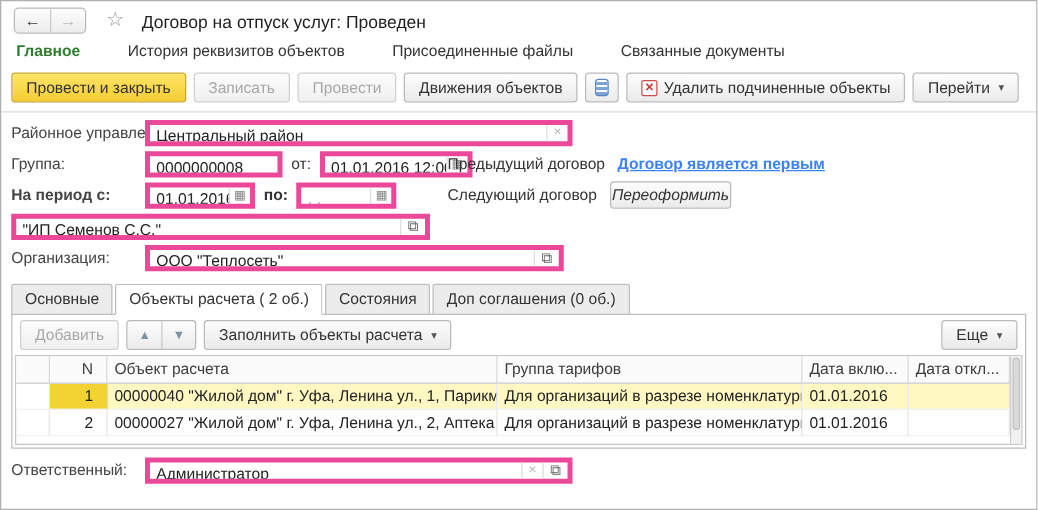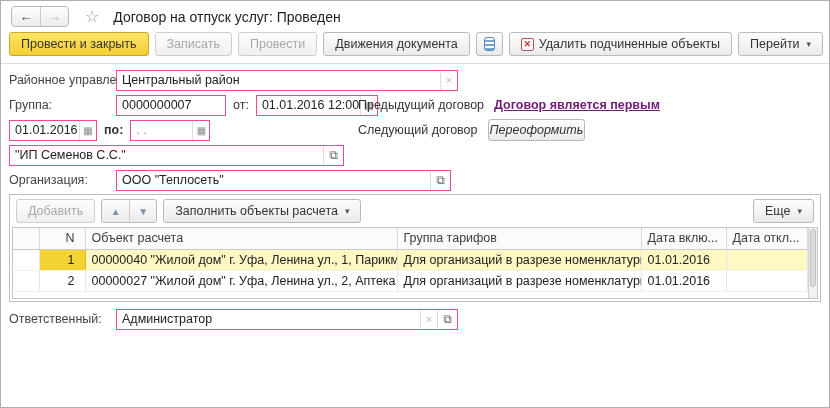--- a/index.html
+++ b/index.html
@@ -40,30 +40,30 @@
   .reg-ico { width:11px; height:14px; border:1px solid #5585c4; border-radius:3px;
              background:repeating-linear-gradient(180deg,#ffffff 0 2px,#7aa3d6 2px 4px); }
   .del-ico { width:13px; height:13px; border:1px solid #cc4c4c; border-radius:2px; background:#fff;
              color:#cc3333; font-size:9px; font-weight:bold;
              display:inline-flex; align-items:center; justify-content:center; }
   
   .form { padding:5px 8px 0; font-size:12.5px; color:#333; flex:none; }
   .frow { display:flex; align-items:center; margin-bottom:3px; height:22px; position:relative; }
   .flabel { width:107px; flex:none; color:#444; white-space:nowrap; }
   .flabel.b { font-weight:bold; }
-  .fbox { display:flex; align-items:stretch; border:1px solid #ec4899; height:21px; background:#fff; }
+  .fbox { display:flex; align-items:stretch; border:4px solid #ec4899; height:21px; background:#fff; }
   .fval { padding:2px 5px 0; font-size:12.5px; color:#222; white-space:nowrap; overflow:hidden; flex:1; }
   .fval.empty { color:#9a9a9a; }
   .sfx { width:17px; flex:none; border-left:1px solid #dedede; color:#b6b6b6;
          display:flex; align-items:center; justify-content:center; font-size:11px; cursor:pointer; }
   .sfx.cal { color:#8a8a8a; font-size:10px; }
   .sfx.choose { color:#666; font-size:12px; width:20px; }
   .inline-lbl { margin:0 7px; white-space:nowrap; }
   .rightgrp { position:absolute; left:349px; top:0; height:22px; display:flex; align-items:center; gap:10px; }
-  .link { color:#701a75; font-weight:bold; text-decoration:underline; cursor:pointer; white-space:nowrap; }
+  .link { color:#3b82f6; font-weight:bold; text-decoration:underline; cursor:pointer; white-space:nowrap; }
   .btn.small { height:22px; padding:0 1px;font-style:italic; }
   
   .tabs { display:flex; padding:7px 8px 0; flex:none; position:relative; z-index:2; margin-bottom:-1px; }
   .tab { border:1px solid #bdbdbd; background:#ececec; padding:4px 10px; font-size:12.5px; color:#333;
          margin-right:2px; border-radius:2px 2px 0 0; cursor:pointer; white-space:nowrap; }
   .tab.active { background:#fff; border-bottom-color:#fff; padding-bottom:5px; }
   
   .panel { margin:0 8px; border:1px solid #bdbdbd; background:#fff; height:108px;
            display:flex; flex-direction:column; flex:none; }
   .ttoolbar { display:flex; align-items:center; gap:6px; padding:4px 6px; flex:none; }
@@ -95,26 +95,32 @@
 
   <div class="hdr">
     <div class="navgrp">
       <div class="navbtn back">←</div>
       <div class="navbtn fwd">→</div>
     </div>
     <div class="star">☆</div>
     <div class="title">Договор на отпуск услуг: Проведен</div>
   </div>
 
+  <div class="navrow">
+    <span class="navlink active">Главное</span>
+    <span class="navlink">История реквизитов объектов</span>
+    <span class="navlink">Присоединенные файлы</span>
+    <span class="navlink">Связанные документы</span>
+  </div>
 
   <div class="cmdbar">
     <button class="btn primary">Провести и закрыть</button>
     <button class="btn disabled">Записать</button>
     <button class="btn disabled">Провести</button>
-    <button class="btn">Движения документа</button>
+    <button class="btn">Движения объектов</button>
     <button class="btn iconbtn">
       <span class="reg-ico"></span>
     </button>
     <button class="btn">
       <span class="del-ico">✕</span>
       <span>Удалить подчиненные объекты</span>
     </button>
     <button class="btn">
       <span>Перейти</span>
       <span class="caret">▾</span>
@@ -129,34 +135,35 @@
       <div class="flabel">Районное управление:</div>
       <div class="fbox" style="width:342px;">
         <div class="fval">Центральный район</div>
         <div class="sfx">×</div>
       </div>
     </div>
 
     <div class="frow">
       <div class="flabel">Группа:</div>
       <div class="fbox" style="width:110px;">
-        <div class="fval">0000000007</div>
+        <div class="fval">0000000008</div>
       </div>
       <span class="inline-lbl">от:</span>
       <div class="fbox" style="width:122px;">
         <div class="fval">01.01.2016 12:00:03</div>
         <div class="sfx cal">▦</div>
       </div>
       <div class="rightgrp">
         <span>Предыдущий договор</span>
         <span class="link">Договор является первым</span>
       </div>
     </div>
 
     <div class="frow">
+      <div class="flabel b">На период с:</div>
       <div class="fbox" style="width:88px;">
         <div class="fval">01.01.2016</div>
         <div class="sfx cal">▦</div>
       </div>
       <span class="inline-lbl" style="font-weight:bold;">по:</span>
       <div class="fbox" style="width:80px;">
         <div class="fval empty">. .</div>
         <div class="sfx cal">▦</div>
       </div>
       <div class="rightgrp">
@@ -175,20 +182,26 @@
     <div class="frow">
       <div class="flabel">Организация:</div>
       <div class="fbox" style="width:335px;">
         <div class="fval">ООО "Теплосеть"</div>
         <div class="sfx choose">⧉</div>
       </div>
     </div>
 
   </div>
 
+  <div class="tabs">
+    <div class="tab">Основные</div>
+    <div class="tab active">Объекты расчета ( 2 об.)</div>
+    <div class="tab">Состояния</div>
+    <div class="tab">Доп соглашения (0 об.)</div>
+  </div>
 
   <div class="panel">
     <div class="ttoolbar">
       <button class="btn disabled">Добавить</button>
       <div class="udgrp">
         <div class="udbtn">▲</div>
         <div class="udbtn">▼</div>
       </div>
       <button class="btn">
         <span>Заполнить объекты расчета</span>

